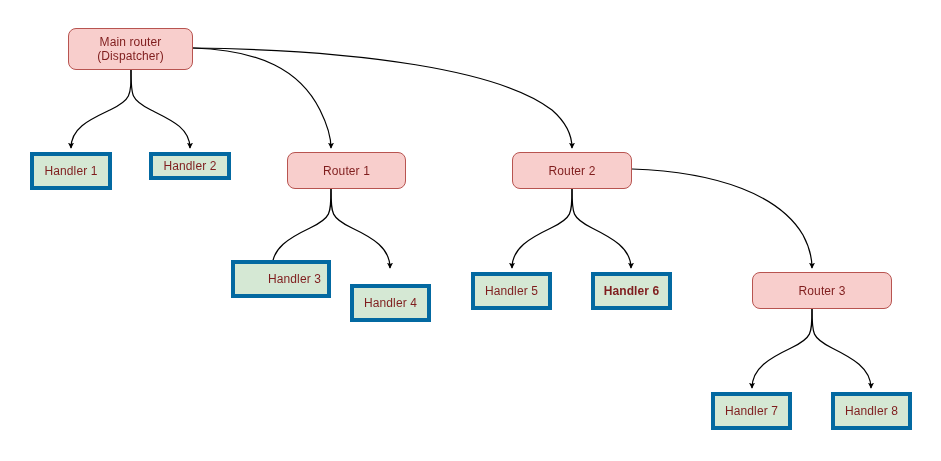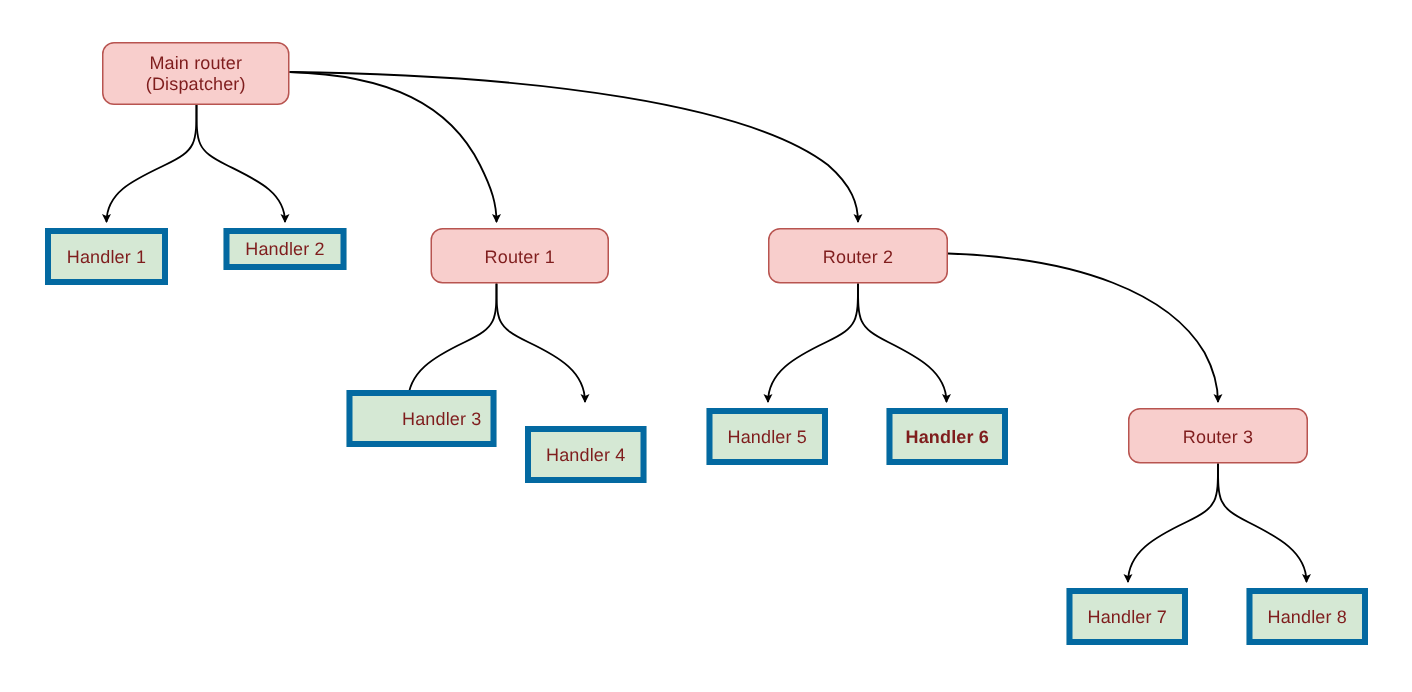--- a/index.html
+++ b/index.html
@@ -83,18 +83,18 @@
       <div class="node node-router" style="left: 68px; top: 28px; width: 125px; height: 42px;"><span class="node-label">Main router
 (Dispatcher)</span></div>
       <div class="node node-handler" style="left: 30px; top: 152px; width: 82px; height: 38px;"><span class="node-label">Handler 1</span></div>
       <div class="node node-handler" style="left: 149px; top: 152px; width: 82px; height: 28px;"><span class="node-label">Handler 2</span></div>
       <div class="node node-router" style="left: 272px; top: 152px; width: 119px; height: 37px; margin-left: 15px;"><span class="node-label">Router 1</span></div>
       <div class="node node-router" style="left: 512px; top: 152px; width: 120px; height: 37px;"><span class="node-label">Router 2</span></div>
       <div class="node node-handler" style="left: 231px; top: 260px; width: 100px; height: 38px; padding-left: 27px;"><span class="node-label">Handler 3</span></div>
       <div class="node node-handler" style="left: 350px; top: 272px; width: 81px; height: 38px; margin-top: 12px;"><span class="node-label">Handler 4</span></div>
       <div class="node node-handler" style="left: 471px; top: 272px; width: 81px; height: 38px;"><span class="node-label">Handler 5</span></div>
       <div class="node node-handler" style="left: 591px; top: 272px; width: 81px; height: 38px; font-weight: bold;"><span class="node-label">Handler 6</span></div>
-      <div class="node node-router" style="left: 752px; top: 272px; width: 120px; height: 37px;"><span class="node-label">Router 3</span></div>
+      <div class="node node-router" style="left: 752px; top: 272px; width: 140px; height: 37px;"><span class="node-label">Router 3</span></div>
       <div class="node node-handler" style="left: 711px; top: 392px; width: 81px; height: 38px;"><span class="node-label">Handler 7</span></div>
       <div class="node node-handler" style="left: 831px; top: 392px; width: 81px; height: 38px;"><span class="node-label">Handler 8</span></div>
     </div>
 
 </div>
 
 </body></html>

